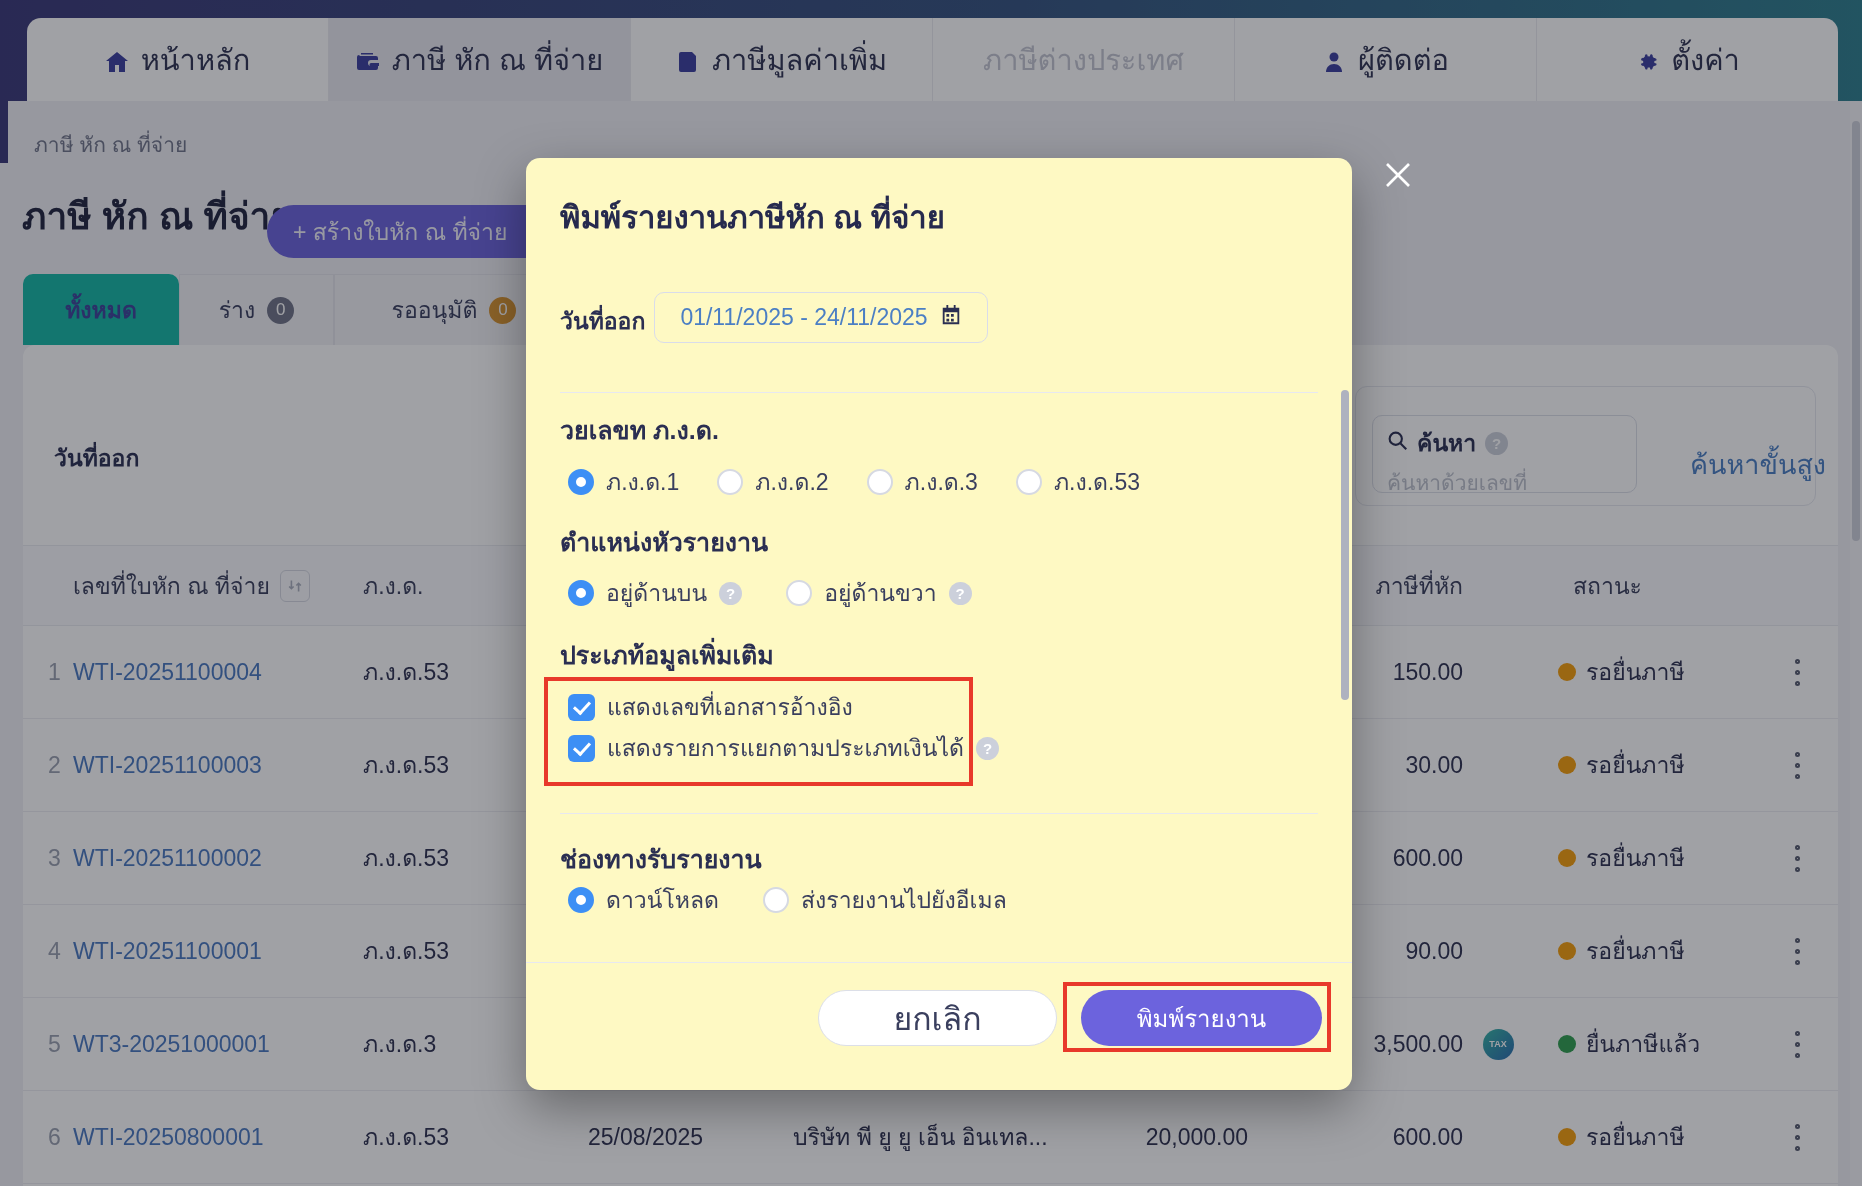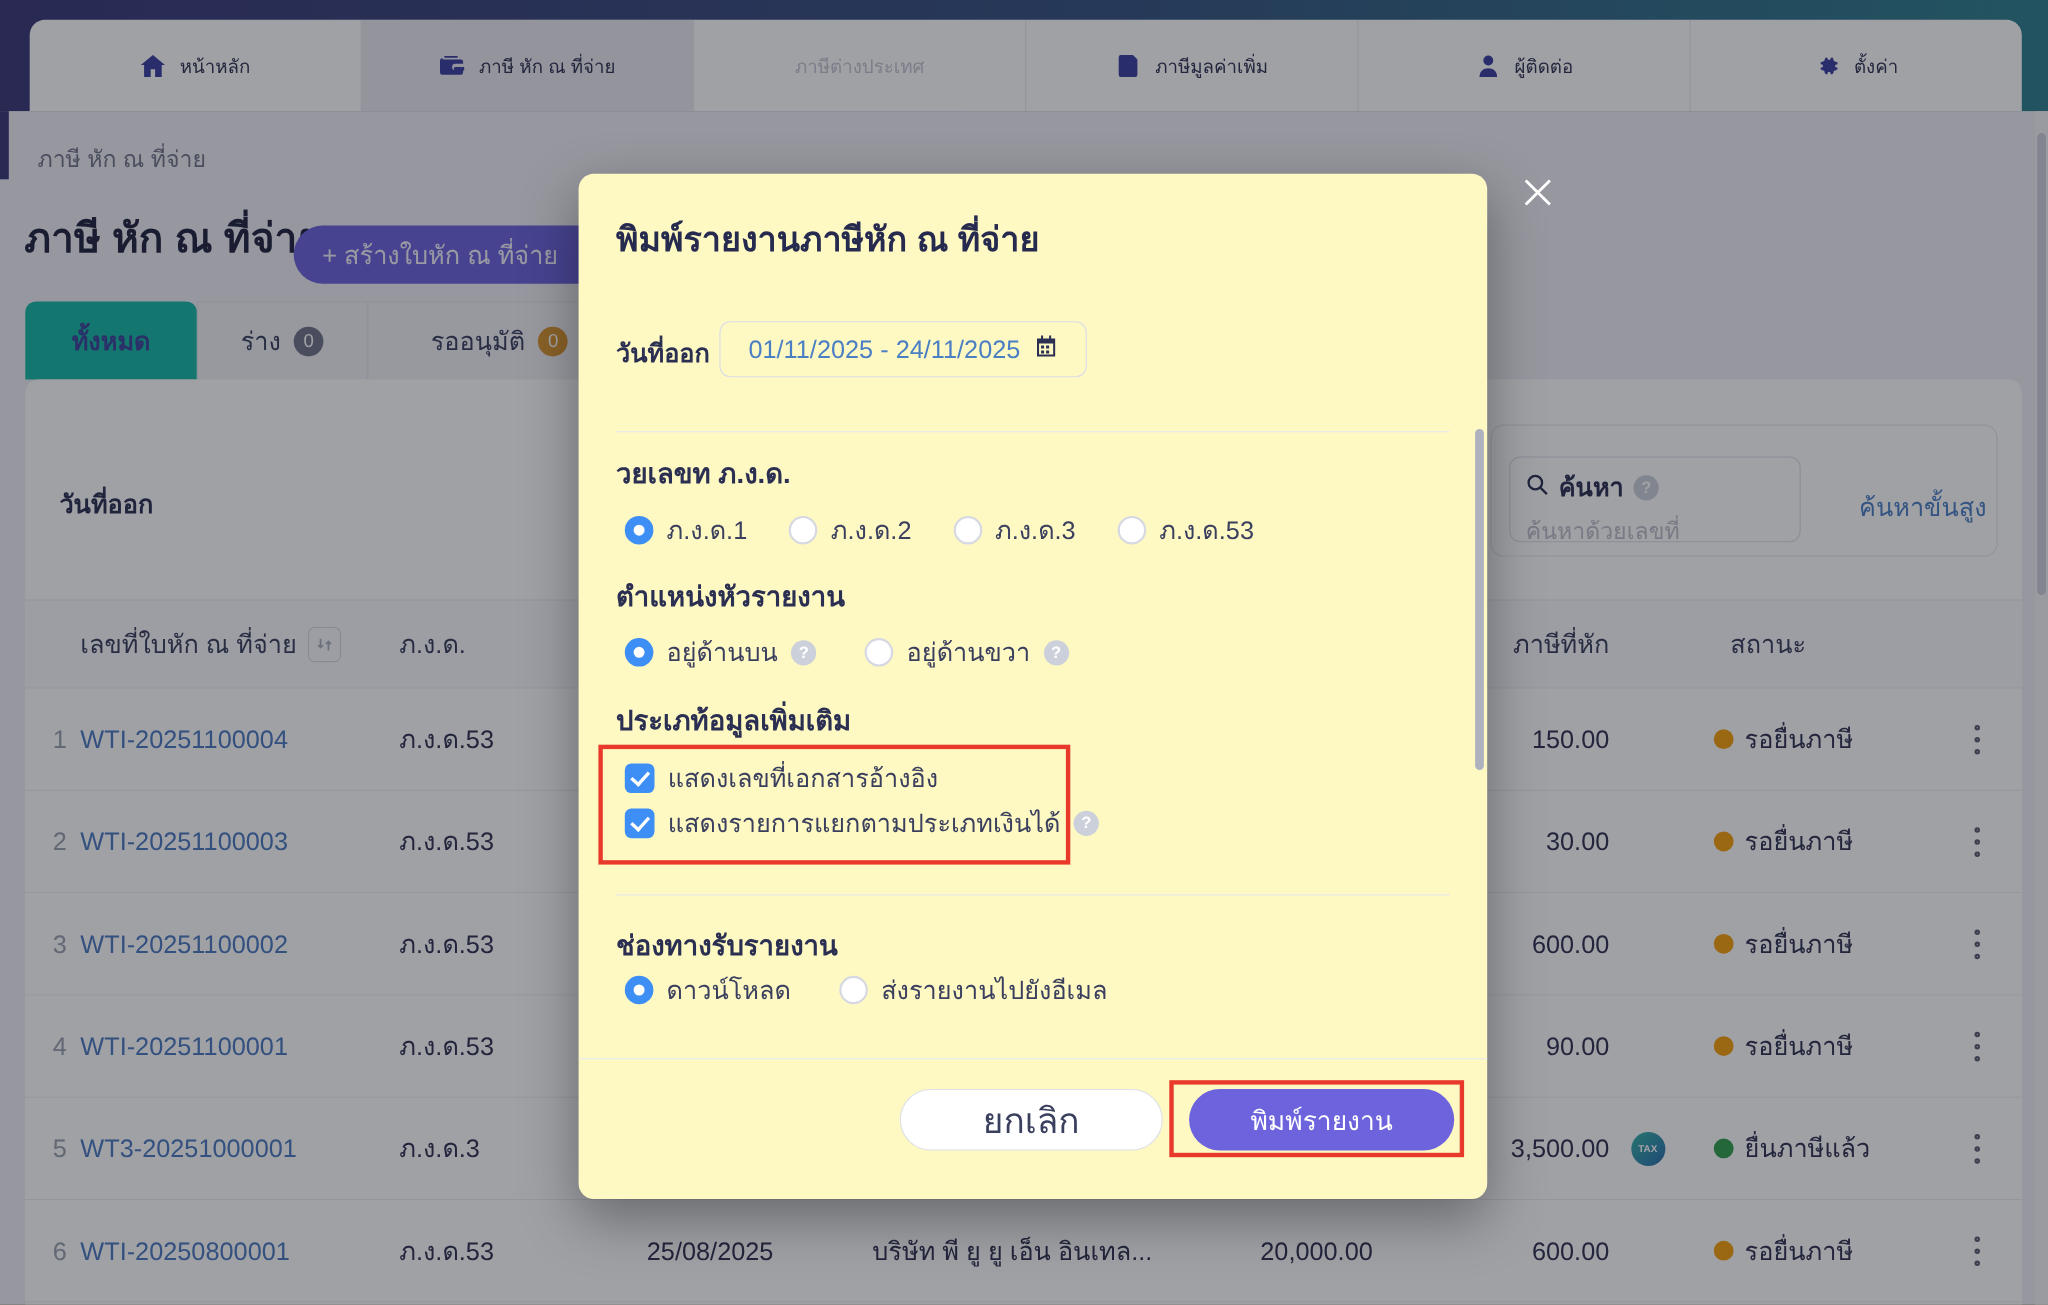--- a/index.html
+++ b/index.html
@@ -8,21 +8,21 @@
 
   
   .gradient-bar{position:absolute;left:0;top:0;width:1862px;height:101px;
     background:linear-gradient(90deg,#3a3878 0%,#35537f 55%,#2e7f8e 100%);}
   .left-edge{position:absolute;left:0;top:101px;width:8px;height:62px;background:#3a3878;}
 
   
   .topnav{position:absolute;left:27px;top:18px;width:1811px;height:83px;background:#ffffff;
     border-radius:14px 14px 0 0;display:flex;overflow:hidden;}
   .nav-item{flex:1;display:flex;align-items:center;justify-content:center;gap:12px;
-    font-size:17px;color:#2f3352;border-left:1px solid #ebecf1;cursor:pointer;}
+    font-size:29px;color:#2f3352;border-left:1px solid #ebecf1;cursor:pointer;}
   .nav-item:first-child{border-left:none;}
   .nav-item.active{background:#eaeaf1;}
   .nav-item.disabled{color:#c3c5d1;}
   .nav-icon{width:24px;height:24px;flex:0 0 auto;}
   .nav-icon svg{width:100%;height:100%;fill:#3b3f9e;}
 
   .breadcrumb{position:absolute;left:34px;top:128px;font-size:21px;color:#71758a;}
   .page-title{position:absolute;left:22px;top:186px;font-size:37px;font-weight:bold;color:#20243f;}
 
   .create-btn{position:absolute;left:267px;top:205px;width:343px;height:53px;background:#6c63dd;
@@ -51,21 +51,21 @@
   .cal-icon svg{width:22px;height:22px;fill:#2b2f52;}
 
   .adv-box{position:absolute;left:1355px;top:386px;width:461px;height:120px;border:1px solid #e6e8ef;border-radius:12px;}
   .search-box{position:absolute;left:1372px;top:415px;width:265px;height:78px;border:1px solid #dcdfe8;
     border-radius:10px;padding:9px 14px;background:#fff;}
   .search-line1{display:flex;align-items:center;gap:9px;font-size:23px;font-weight:bold;color:#2b2f52;}
   .search-icon svg{width:21px;height:21px;stroke:#2b2f52;fill:none;stroke-width:2.4;}
   .search-ph{margin-top:5px;font-size:21px;color:#bcc0cb;}
   .help{width:23px;height:23px;border-radius:50%;background:#ccd0db;color:#fff;font-size:15px;
     font-weight:bold;display:inline-flex;align-items:center;justify-content:center;flex:0 0 auto;}
-  .adv-link{position:absolute;left:1690px;top:443px;font-size:23px;color:#4b7fc4;cursor:pointer;}
+  .adv-link{position:absolute;left:1690px;top:443px;font-size:27px;color:#4b7fc4;cursor:pointer;}
 
   
   .thead{position:absolute;left:23px;top:545px;width:1815px;height:81px;background:#fbfbfd;
     border-top:1px solid #e9ebf1;border-bottom:1px solid #e9ebf1;display:flex;align-items:center;
     font-size:23px;color:#3a3f5c;}
   .trow{position:absolute;left:23px;width:1815px;height:93px;display:flex;align-items:center;
     border-bottom:1px solid #ededf2;font-size:23px;color:#2e3150;background:#fff;}
   .c-no{width:50px;padding-left:25px;color:#9aa0b0;flex:0 0 auto;}
   .c-doc{width:290px;color:#4a79c0;flex:0 0 auto;display:flex;align-items:center;gap:10px;}
   .c-pnd{width:225px;flex:0 0 auto;}
@@ -142,29 +142,29 @@
           </svg></span>
       <span>หน้าหลัก</span>
     </div>
     <div class="nav-item active">
       <span class="nav-icon">
         <svg viewBox="0 0 24 24">
             <path d="M3 5a2 2 0 0 0-2 2v11a2 2 0 0 0 2 2h17a2 2 0 0 0 2-2v-2h-7a3 3 0 0 1 0-6h7V8a2 2 0 0 0-2-2H4zm12 8a1.5 1.5 0 1 0 0 3h8v-3zM5 3h12v1.5H5z"></path>
           </svg></span>
       <span>ภาษี หัก ณ ที่จ่าย</span>
     </div>
+    <div class="nav-item">
+      <span class="nav-icon">
+        <svg viewBox="0 0 24 24">
+            <path d="M5 2h11l4 4v14a2 2 0 0 1-2 2H5a2 2 0 0 1-2-2V4a2 2 0 0 1 2-2zm2 8h9v2H7zm0 4h9v2H7zm0-8h5v2H7z"></path>
+          </svg></span>
+      <span>ภาษีมูลค่าเพิ่ม</span>
+    </div>
     <div class="nav-item disabled">
       <span>ภาษีต่างประเทศ</span>
-    </div>
-    <div class="nav-item">
-      <span class="nav-icon">
-        <svg viewBox="0 0 24 24">
-            <path d="M5 2h11l4 4v14a2 2 0 0 1-2 2H5a2 2 0 0 1-2-2V4a2 2 0 0 1 2-2zm2 8h9v2H7zm0 4h9v2H7zm0-8h5v2H7z"></path>
-          </svg></span>
-      <span>ภาษีมูลค่าเพิ่ม</span>
     </div>
     <div class="nav-item">
       <span class="nav-icon">
         <svg viewBox="0 0 24 24">
             <circle cx="12" cy="7" r="4.5"></circle>
             <path d="M4 22c0-5 3.5-8 8-8s8 3 8 8z"></path>
           </svg></span>
       <span>ผู้ติดต่อ</span>
     </div>
     <div class="nav-item">

